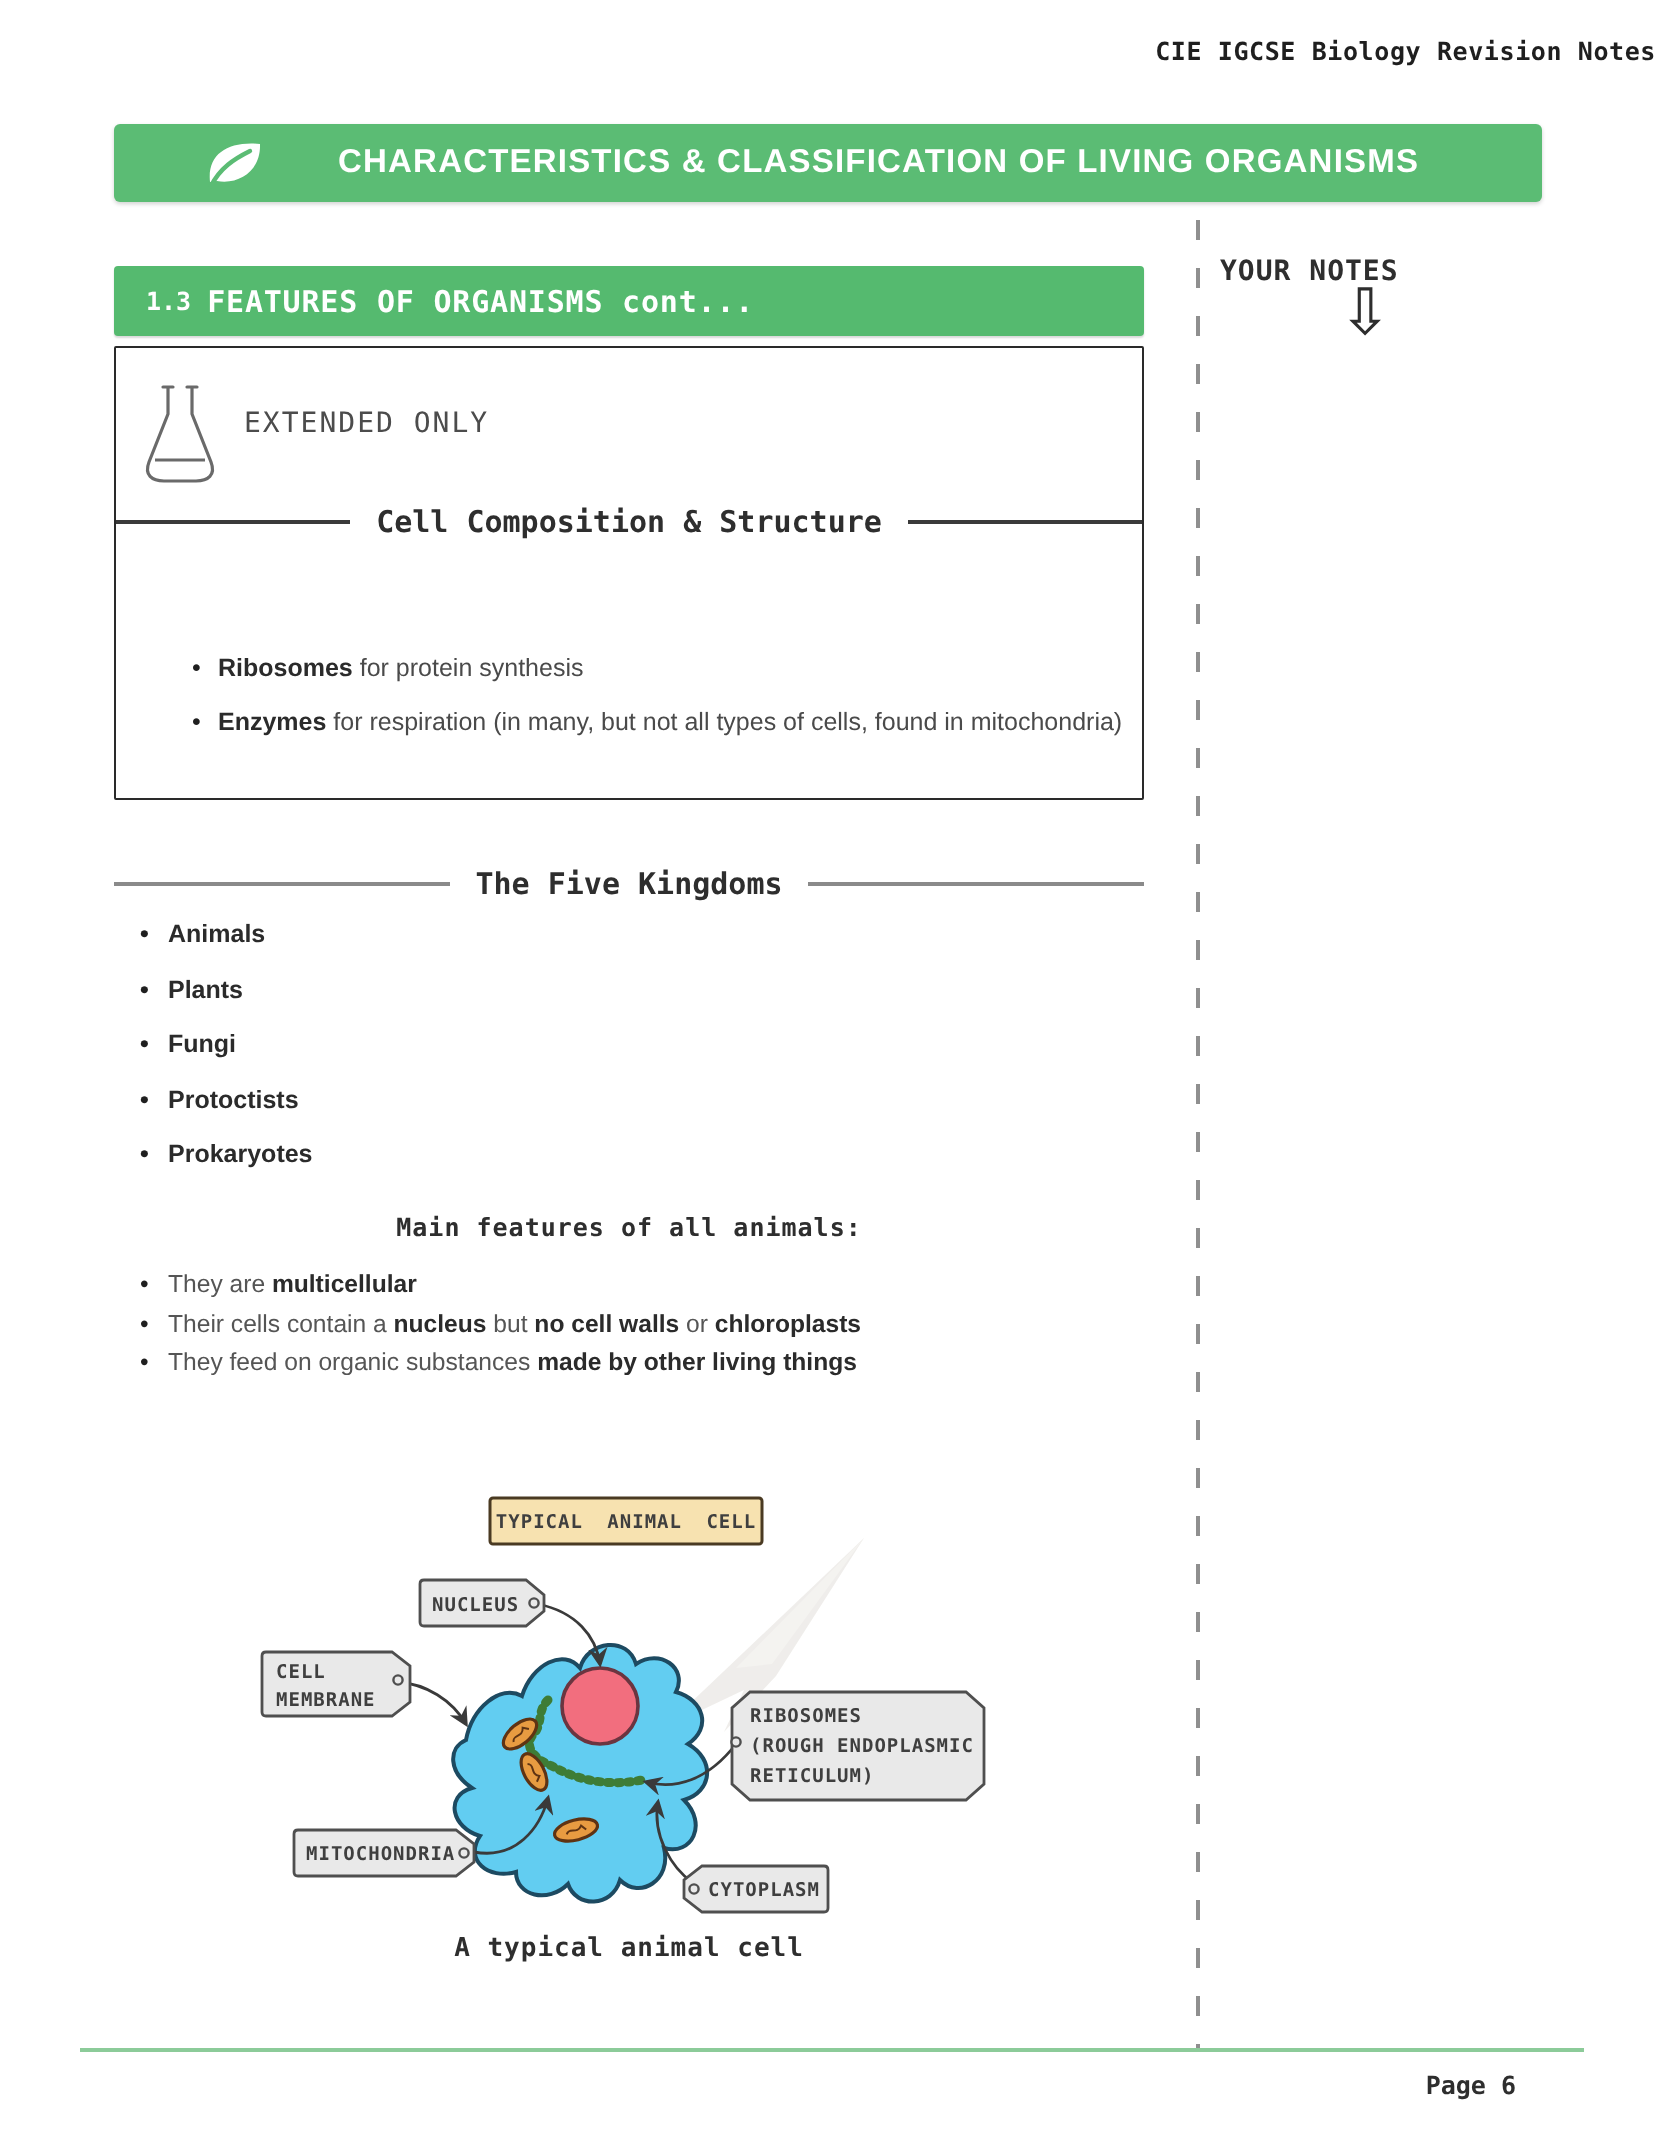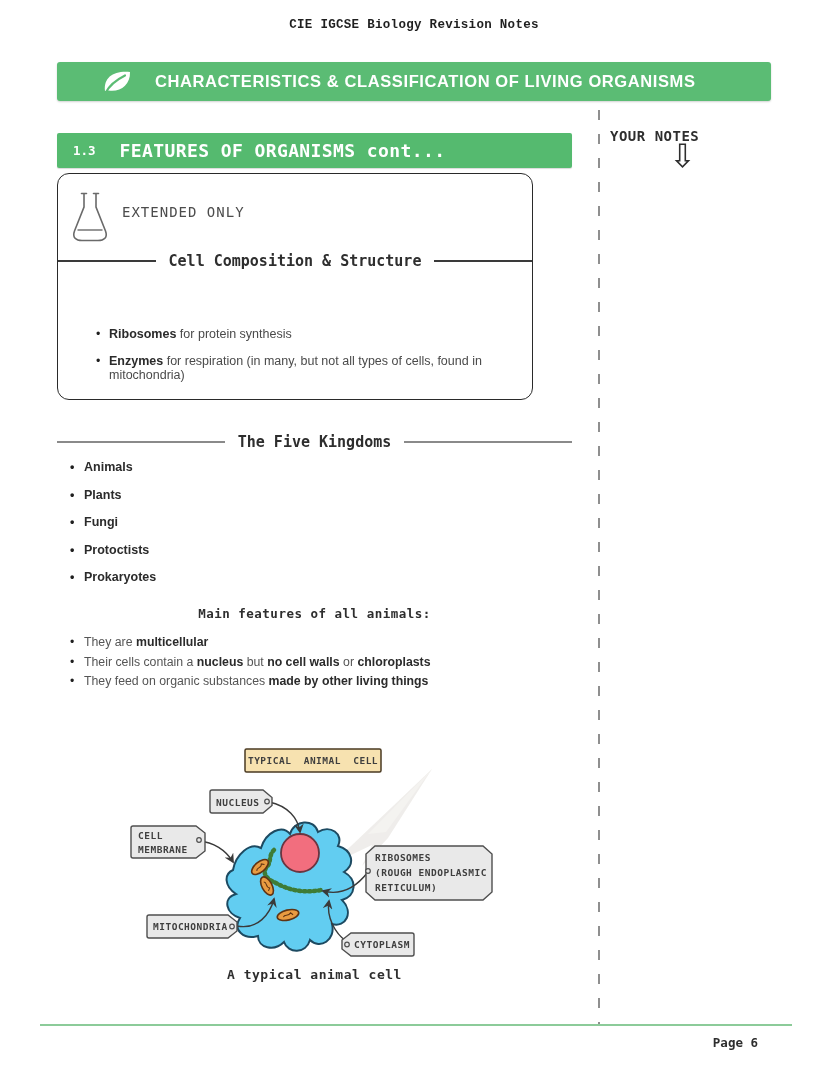--- a/index.html
+++ b/index.html
@@ -2,39 +2,39 @@
 <html><head>
 <meta charset="utf-8">
 <style>
   * { margin:0; padding:0; box-sizing:border-box; }
   html,body { background:#ffffff; }
   body { font-family:"Liberation Sans", sans-serif; color:#4a4a4a; }
   .page { position:relative; width:828px; height:1071px; background:#fff; overflow:hidden; }
   .abs { position:absolute; }
   .hand { font-family:"DejaVu Sans Mono", monospace; font-weight:bold; color:#2e2e2e; }
 
-  .header-title { top:18px; left:0; width:828px; text-align:center; font-size:12.5px; letter-spacing:0.3px; color:#1f1f1f;font-family:Liberation Mono, monospace; }
+  .header-title { top:18px; left:0; width:828px; text-align:right; font-size:12.5px; letter-spacing:0.3px; color:#1f1f1f; }
 
   .banner { top:62px; left:57px; width:714px; height:39px; background:#5bbc74; border-radius:3px;
             display:flex; align-items:center; box-shadow:0 1px 2px rgba(0,0,0,0.18); }
   .banner .leaf { margin-left:45px; width:30px; height:26px; }
-  .banner .banner-title { margin-left:23px; color:#ffffff; font-weight:bold; font-size:16.5px; letter-spacing:0.6px; font-family:"Liberation Sans", sans-serif; }
+  .banner .banner-title { margin-left:37px; color:#ffffff; font-weight:bold; font-size:16.5px; letter-spacing:0.6px; font-family:"Liberation Sans", sans-serif; }
 
   .section-bar { top:133px; left:57px; width:515px; height:35px; background:#55ba6f; border-radius:2px;
                  display:flex; align-items:center; color:#fff; box-shadow:0 1px 1px rgba(0,0,0,0.15); }
   .section-bar .num { margin-left:16px; font-size:12.5px; font-family:"DejaVu Sans Mono", monospace; font-weight:bold; }
-  .section-bar .ttl { margin-left:24px; font-size:18px; font-family:"DejaVu Sans Mono", monospace; font-weight:bold; letter-spacing:0.4px;text-align:right; }
+  .section-bar .ttl { margin-left:8px; font-size:15px; font-family:"DejaVu Sans Mono", monospace; font-weight:bold; letter-spacing:0.4px;text-align:right; }
 
   .your-notes { top:128px; left:610px; width:145px; font-size:14px; letter-spacing:0.5px; }
   .your-notes-arrow { top:140px; left:610px; width:145px; text-align:center; font-size:32px; color:#2e2e2e; font-family:"DejaVu Sans", sans-serif; line-height:1; }
 
   .dashed-divider { top:110px; left:598px; width:2px; height:916px;
       background:repeating-linear-gradient(to bottom, #8f8f8f 0 10px, transparent 10px 24px); }
 
-  .extended-box { top:173px; left:57px; width:476px; height:227px; border:1.6px solid #2a2a2a; border-radius:12px; background:#fff; }
+  .extended-box { top:173px; left:57px; width:515px; height:227px; border:1.6px solid #2a2a2a; border-radius:1px; background:#fff; }
   .flask { position:absolute; left:13px; top:16px; }
   .extended-tag { position:absolute; left:64px; top:30px; font-size:14px; font-family:"DejaVu Sans Mono", monospace; color:#4c4c4c; letter-spacing:1px; }
   .rule-heading { position:absolute; display:flex; align-items:center; width:100%; }
   .rule-heading .rline { flex:1; height:1.6px; background:#3a3a3a; }
   .rule-heading.gray .rline { background:#8a8a8a; height:1.3px; }
   .rule-heading .rtext { padding:0 13px; white-space:nowrap; }
   .ext-heading { top:78px; }
   .ext-heading .rtext { font-size:15px; }
   .ext-para { position:absolute; left:17px; top:107px; width:486px; font-size:12.5px; line-height:1.55; color:#4a4a4a; }
   .ext-bullets { position:absolute; left:38px; top:153px; list-style:none; }

